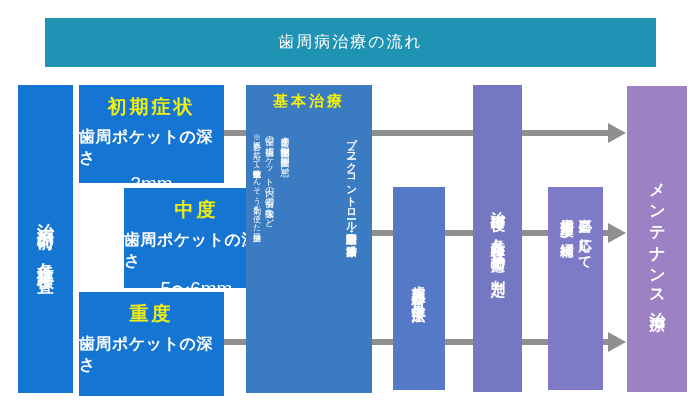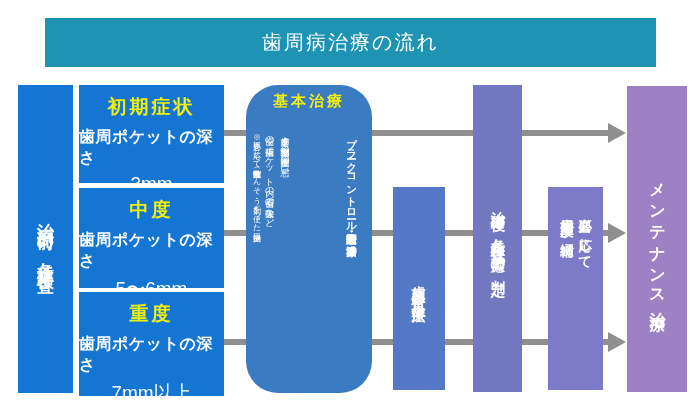--- a/index.html
+++ b/index.html
@@ -5,38 +5,38 @@
   * { margin:0; padding:0; box-sizing:border-box; }
   html,body { background:#fff; }
   body { font-family:"Liberation Sans", sans-serif; }
   .canvas { position:relative; width:700px; height:415px; background:#fff; overflow:hidden; }
   .abs { position:absolute; }
   .vt { writing-mode:vertical-rl; text-orientation:mixed; }
 
   .title-bar { left:45px; top:18px; width:611px; height:49px;
     background:var(--title-bar); color:#fff;
     display:flex; align-items:center; justify-content:center; z-index:1; }
-  .title-text { font-size:20px; letter-spacing:2px; font-weight:500;text-align:center; }
+  .title-text { font-size:16px; letter-spacing:2px; font-weight:500;text-align:center; }
 
   .box { color:#fff; z-index:1; }
   .flex-center { display:flex; align-items:center; justify-content:center; }
 
   .pretreat { left:18px; top:85px; width:55px; height:308px; background:var(--primary-blue); }
   .pretreat .vt { font-size:17px; font-weight:bold; letter-spacing:5px; }
 
   .stage { left:79px; width:145px; background:var(--primary-blue);
     display:flex; flex-direction:column; align-items:center; padding-top:9px; }
   .stage-1 { top:85px;  height:98px; }
-  .stage-2 { top:188px; height:100px; }
+  .stage-2 { top:188px; height:100px;margin-left:45px; }
   .stage-3 { top:292px; height:104px; }
   .stage-name { color:var(--accent-yellow); font-weight:bold; font-size:19px; letter-spacing:3px; }
   .stage-desc { font-size:16px; margin-top:7px; letter-spacing:0.5px;font-weight:bold; }
   .stage-depth { font-size:19px; margin-top:4px; }
 
-  .basic { left:246px; top:85px; width:126px; height:308px; background:var(--basic-blue);border-radius:32px; }
+  .basic { left:246px; top:85px; width:126px; height:308px; background:var(--basic-blue); }
   .basic-header { position:absolute; top:7px; left:0; right:0; text-align:center;
     color:var(--accent-yellow); font-weight:bold; font-size:15px; letter-spacing:3px; }
   .basic-main  { position:absolute; top:45px; right:10px; bottom:5px;
     font-size:10.5px; font-weight:bold; line-height:2; }
   .basic-detail{ position:absolute; top:45px; right:80px; bottom:5px;
     font-size:9px; line-height:1.7; }
   .basic-note  { position:absolute; top:43px; left:4px; bottom:5px;
     font-size:8px; line-height:1.5; }
 
   .surgery { left:393px; top:187px; width:52px; height:203px; background:var(--surgery-blue); }
@@ -85,21 +85,20 @@
     <span class="stage-depth">3mm</span>
   </div>
   <div class="abs box stage stage-2">
     <span class="stage-name">中度</span>
     <span class="stage-desc">歯周ポケットの深さ</span>
     <span class="stage-depth">5〜6mm</span>
   </div>
   <div class="abs box stage stage-3">
     <span class="stage-name">重度</span>
     <span class="stage-desc">歯周ポケットの深さ</span>
-    <span class="stage-depth">7mm以上</span>
   </div>
 
   <div class="abs box basic">
     <div class="basic-header">基本治療</div>
     <div class="vt basic-main">プラークコントロール・歯石除去・緊急的な歯科治療</div>
     <div class="vt basic-detail">
       <div>歯磨き指導・動揺歯の固定・予後の悪い</div>
       <div>歯の抜歯・ポケット内の歯石の除去など</div>
     </div>
     <div class="vt basic-note">※必要に応じて抗菌性含嗽（がんそう）剤を使った口臭治療</div>

